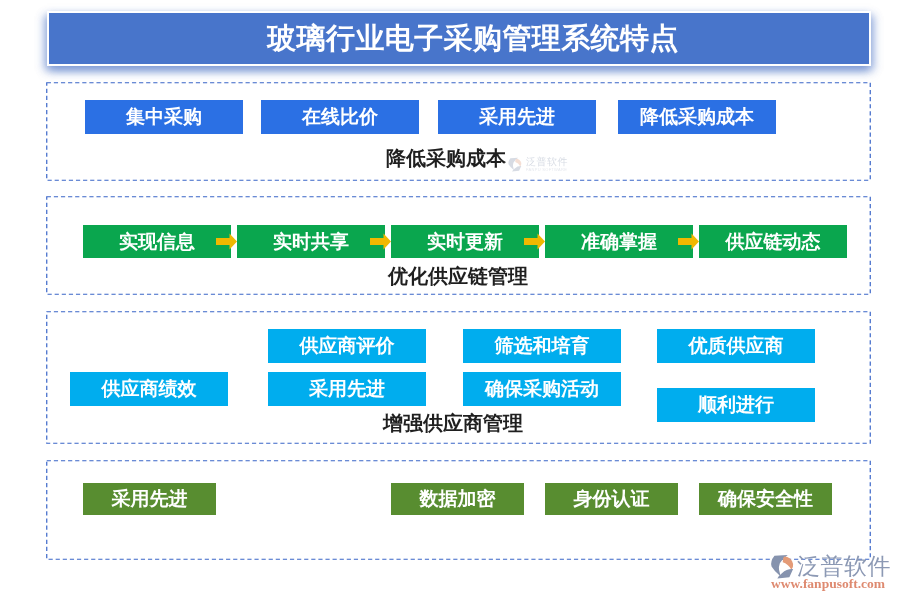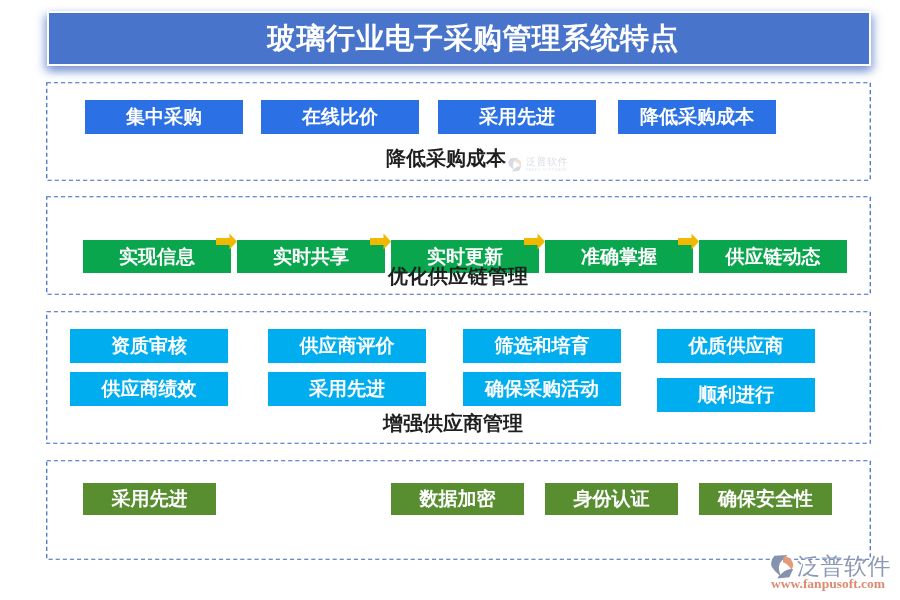--- a/index.html
+++ b/index.html
@@ -16,21 +16,21 @@
   .section{position:absolute;left:46px;width:825px;}
   .section svg.box{position:absolute;left:0;top:0;}
   #sec1{top:82px;height:99px;}
   #sec2{top:196px;height:99px;}
   #sec3{top:311px;height:133px;}
   #sec4{top:460px;height:100px;}
 
   .btn{position:absolute;display:flex;align-items:center;justify-content:center;
        color:#ffffff;font-size:19px;font-weight:700;white-space:nowrap;}
   .btn-blue{background:#2B70E4;height:34px;width:158px;top:18px;}
-  .btn-green{background:#0AA64E;height:33px;width:148px;top:44px;}
+  .btn-green{background:#0AA64E;height:33px;width:148px;top:29px;}
   .btn-cyan{background:#00ADEE;height:34px;width:158px;}
   .btn-olive{background:#588D30;height:32px;width:133px;top:23px;font-family:Liberation Serif, serif;}
 
   .arrow{position:absolute;top:37px;width:21px;height:17px;}
 
   .seclabel{position:absolute;transform:translateX(-50%);color:#1f1f1f;
     font-size:20px;font-weight:700;line-height:24px;white-space:nowrap;}
 
   .watermark{position:absolute;left:506px;top:156px;display:flex;align-items:center;opacity:.24;}
   .watermark .wtxt{margin-left:3px;display:flex;flex-direction:column;}
@@ -95,28 +95,27 @@
         <polygon points="0,5 13.5,5 13.5,0.5 21,8.5 13.5,16.5 13.5,12 0,12" fill="#F0B800"></polygon>
       </svg>
     <div class="btn btn-green" style="left:653px">供应链动态</div>
   </div>
   <div class="seclabel" style="left:458px;top:263.5px">优化供应链管理</div>
 
   <div class="section" id="sec3">
     <svg class="box" width="825" height="133">
       <rect x="0.75" y="0.75" width="823.5" height="131.5" fill="none" stroke="#3A66C8" stroke-width="1.2" stroke-dasharray="4.2 2.9"></rect>
     </svg>
-    <div class="btn btn-cyan" style="left:24px;top:18px">资质审核</div>
     <div class="btn btn-cyan" style="left:222px;top:18px">供应商评价</div>
     <div class="btn btn-cyan" style="left:417px;top:18px">筛选和培育</div>
     <div class="btn btn-cyan" style="left:611px;top:18px">优质供应商</div>
     <div class="btn btn-cyan" style="left:24px;top:61px">供应商绩效</div>
     <div class="btn btn-cyan" style="left:222px;top:61px">采用先进</div>
     <div class="btn btn-cyan" style="left:417px;top:61px">确保采购活动</div>
-    <div class="btn btn-cyan" style="left:611px;top:67px">顺利进行</div>
+    <div class="btn btn-cyan" style="left:611px;top:77px">顺利进行</div>
   </div>
   <div class="seclabel" style="left:453px;top:411px">增强供应商管理</div>
 
   <div class="section" id="sec4">
     <svg class="box" width="825" height="100">
       <rect x="0.75" y="0.75" width="823.5" height="98.5" fill="none" stroke="#3A66C8" stroke-width="1.2" stroke-dasharray="4.2 2.9"></rect>
     </svg>
     <div class="btn btn-olive" style="left:37px">采用先进</div>
     <div class="btn btn-olive" style="left:345px">数据加密</div>
     <div class="btn btn-olive" style="left:499px">身份认证</div>

